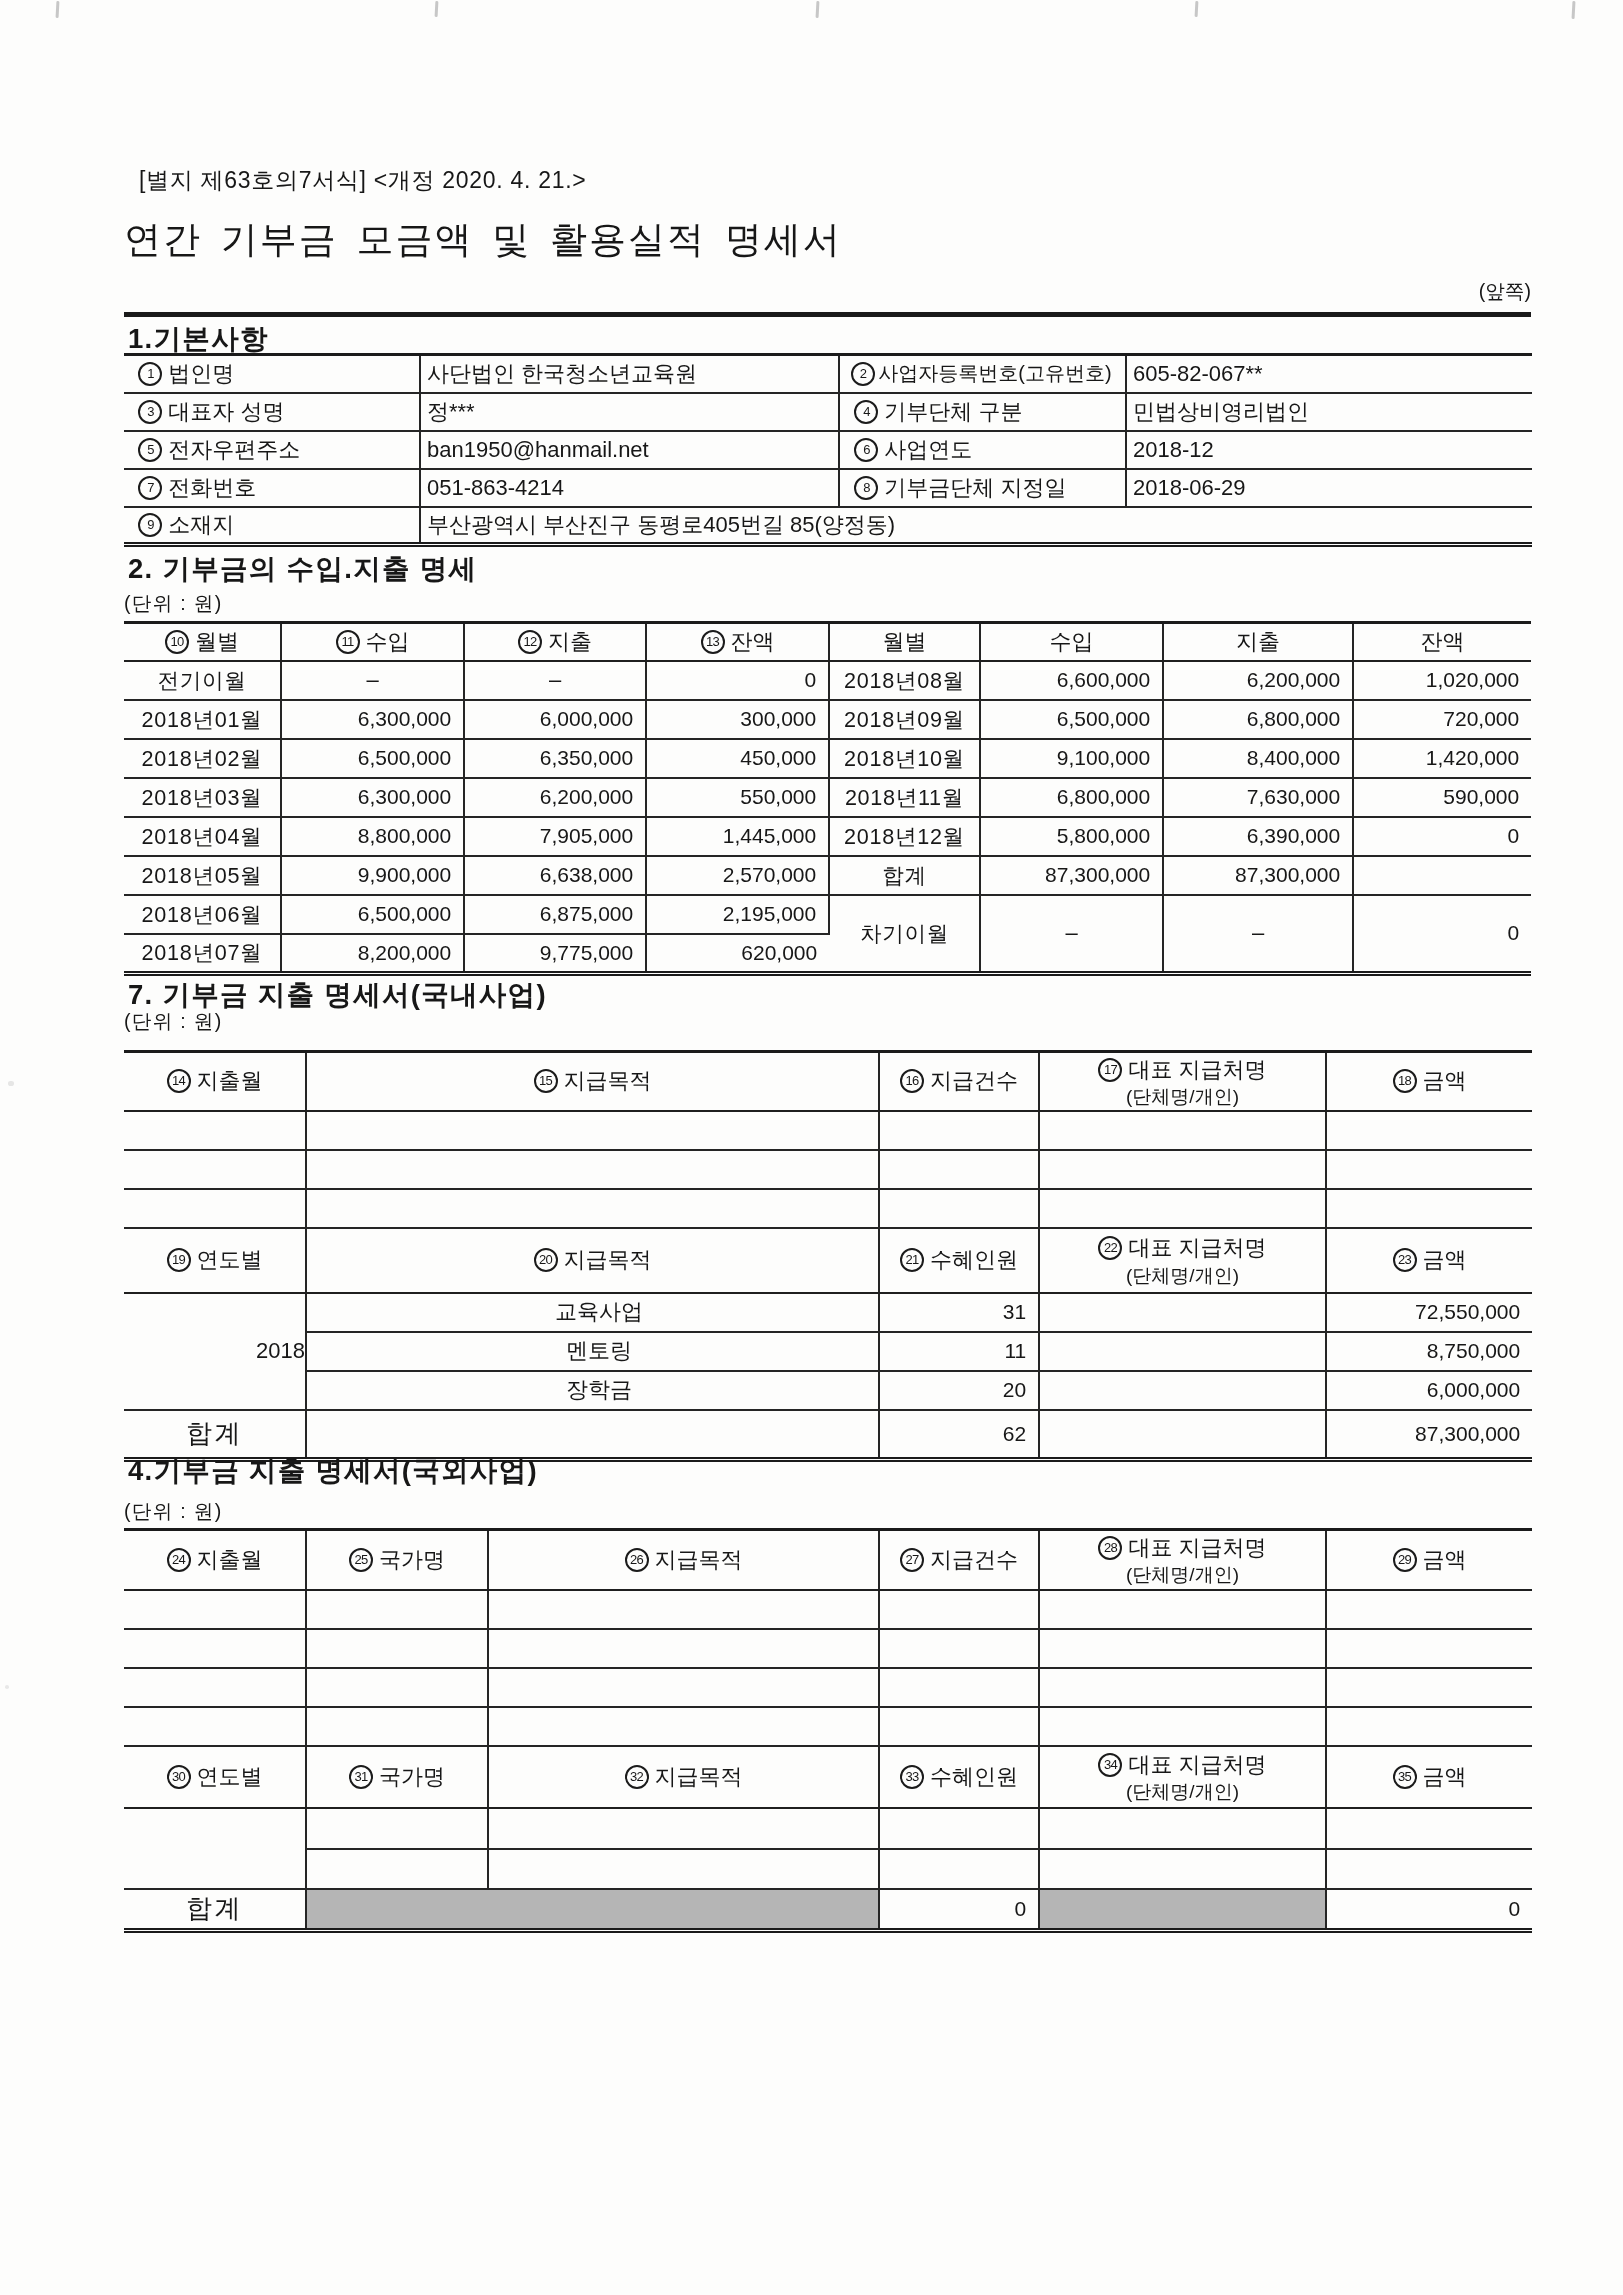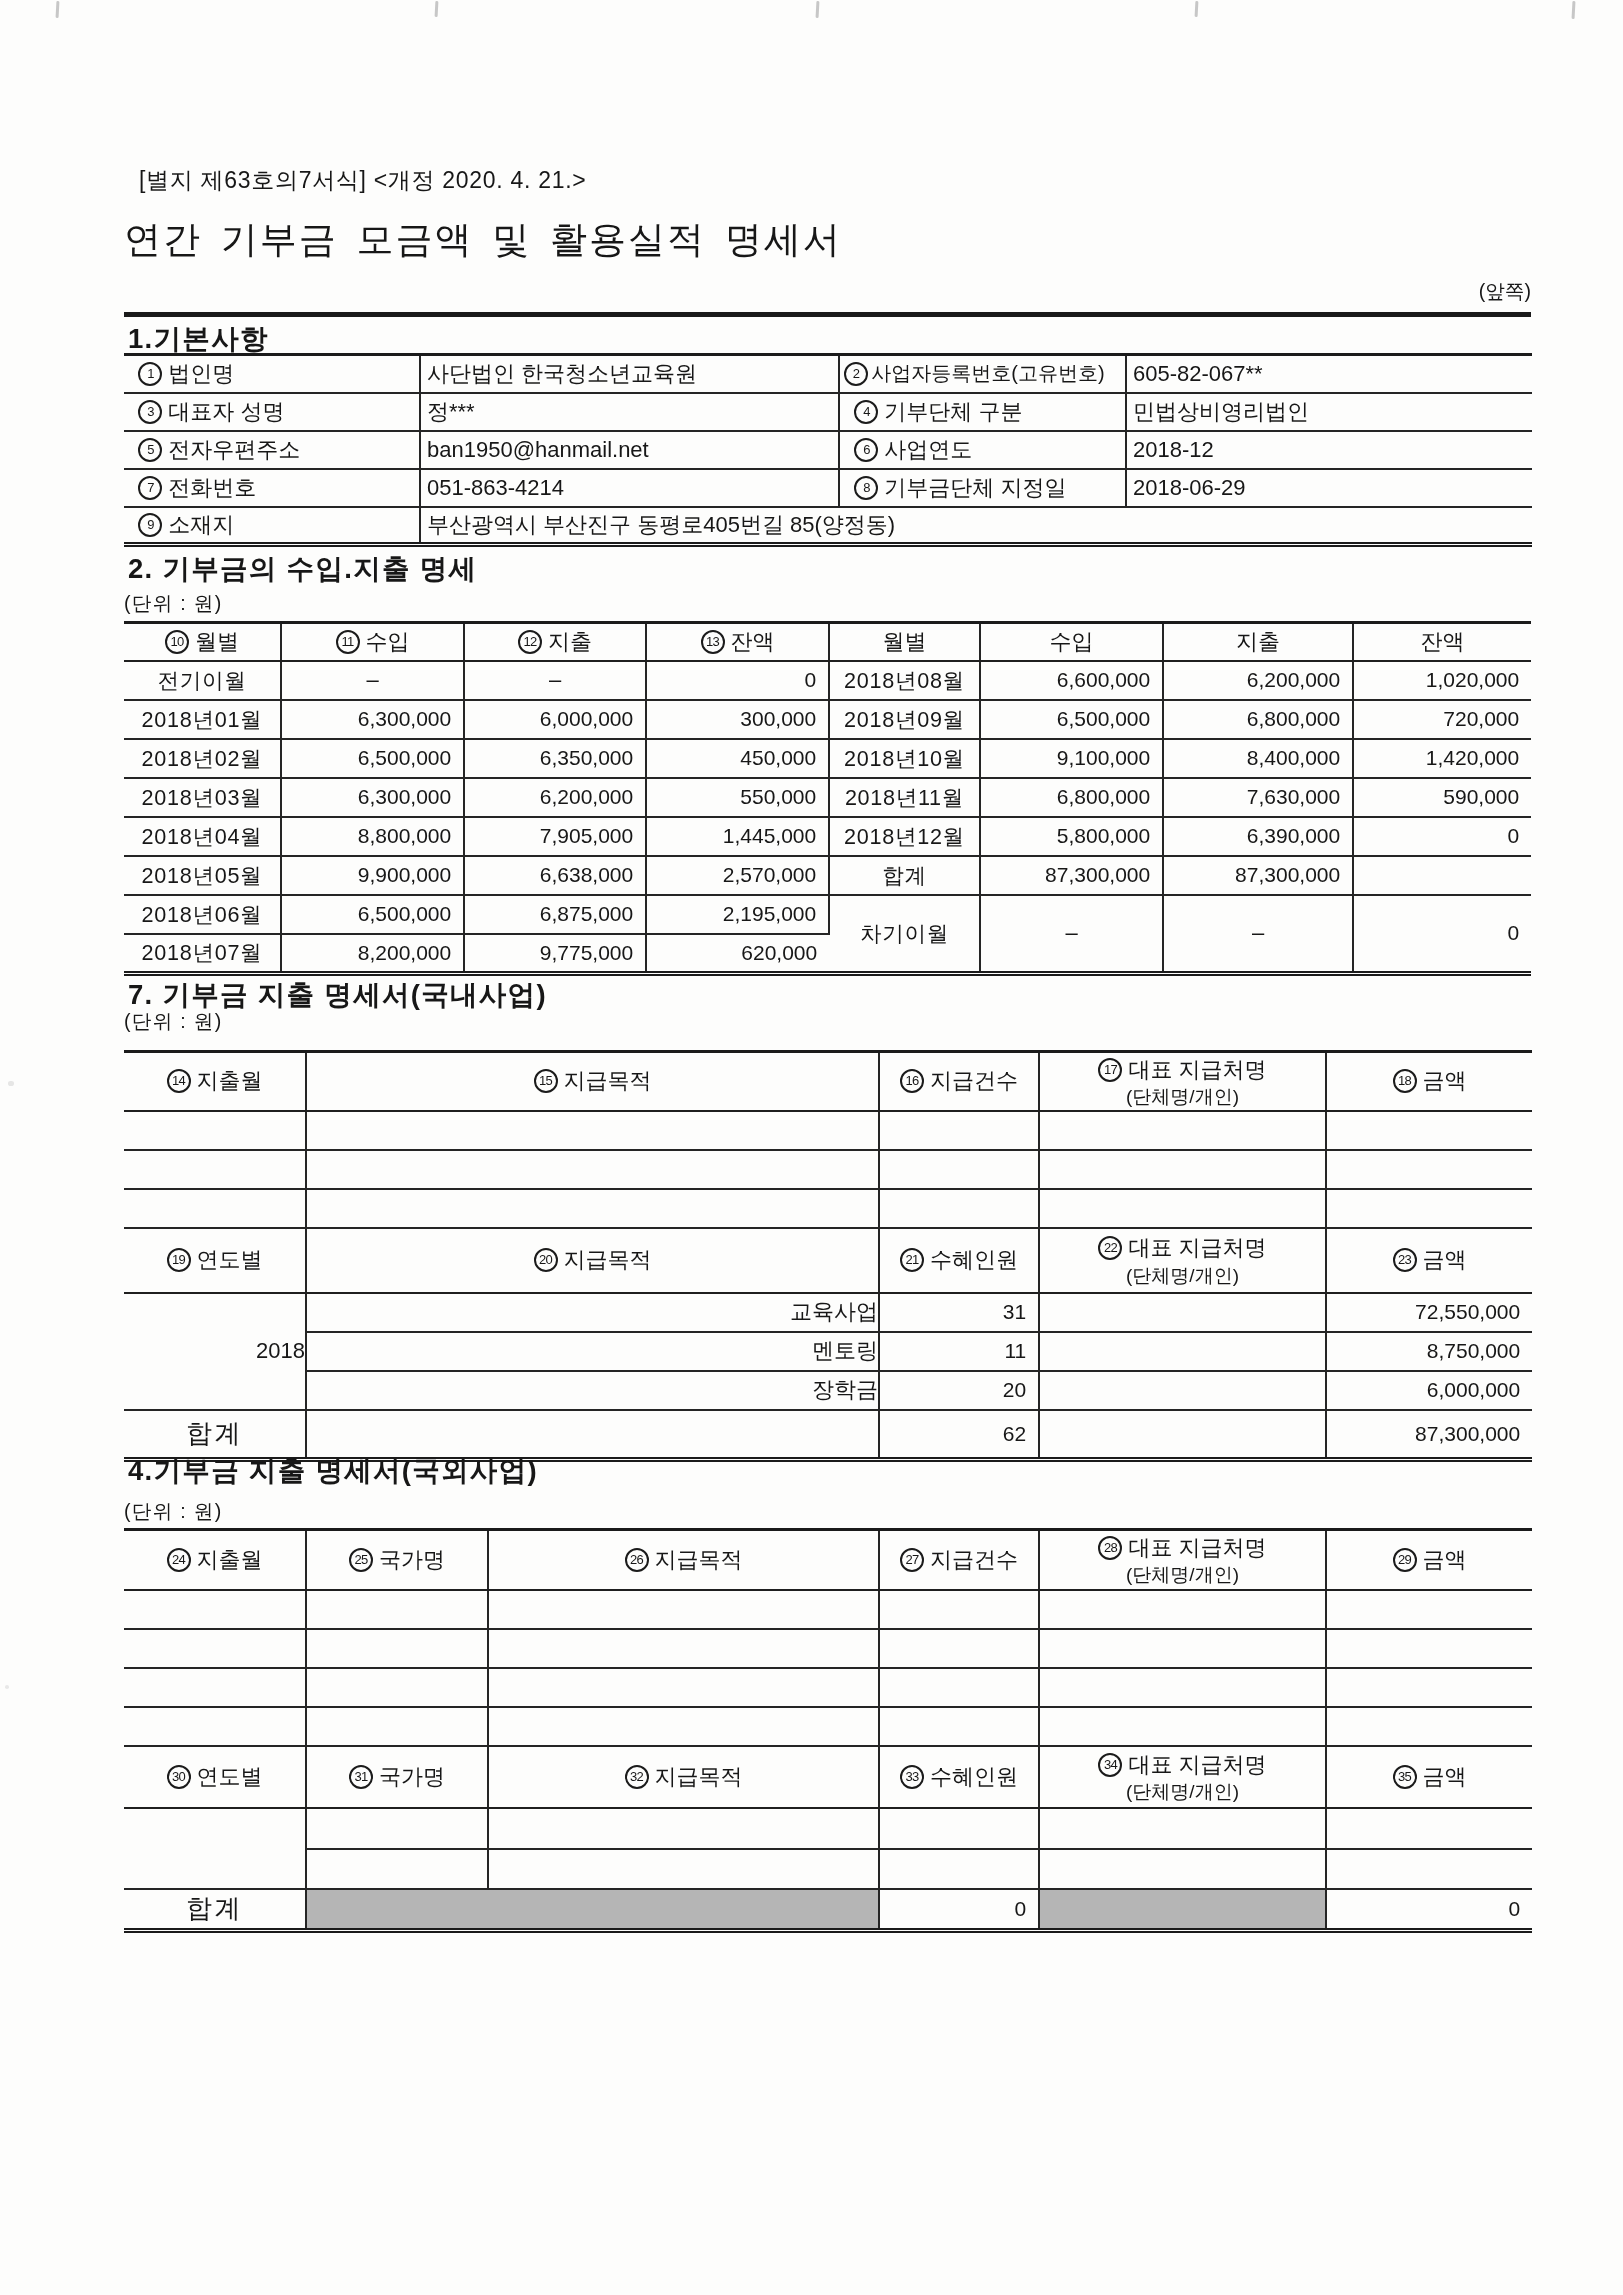--- a/index.html
+++ b/index.html
@@ -26,27 +26,27 @@
   td,th{vertical-align:middle;font-weight:400;font-size:21.6px;
         border-right:2px solid #252525;border-bottom:2px solid #252525;
         padding:0;overflow:hidden;white-space:nowrap;}
   td:last-child,th:last-child{border-right:none;}
   tr:last-child > td{border-bottom:none;}
   tr.hdr > th{border-bottom:2.6px solid #1f1f1f;text-align:center;font-size:22px;}
   tr.hdr2 > th{border-top:2.6px solid #1f1f1f;border-bottom:2.6px solid #1f1f1f;text-align:center;font-size:22px;}
   tr.total-row > td{border-top:2.6px solid #1f1f1f;}
 
   .lbl{text-align:left;padding-left:14.4px;font-size:22px;}
-  .lbl.tight{font-size:20px;padding-left:4px;letter-spacing:0;}
+  .lbl.tight{font-size:20px;padding-left:11px;letter-spacing:0;}
   .lbl.tight .circ{margin-right:3.3px;}
   .val{text-align:left;padding-left:6px;font-size:22px;}
   .month{text-align:center;font-size:21.6px;letter-spacing:0.7px;}
   .num{text-align:right;padding-right:11.8px;font-size:21px;}
   .dash{text-align:center;font-size:22px;}
-  .purpose{text-align:right;padding-left:13px;font-size:22px;}
+  .purpose{text-align:center;padding-left:13px;font-size:22px;}
   .ctr{text-align:right;font-size:22px;}
   .big{font-size:26px;letter-spacing:2.6px;text-align:center;}
   .gray{background:#b5b5b5;}
 
   .circ{display:inline-block;box-sizing:border-box;min-width:24px;height:24px;padding:0 1.3px;
         border:2px solid #1b1b1b;border-radius:50%;text-align:center;line-height:19.6px;
         font-size:13px;letter-spacing:-0.7px;margin-right:5.9px;vertical-align:middle;}
   .hl{vertical-align:middle;}
   .h2s{font-size:19px;line-height:1.15;margin-top:1.3px;}
 

